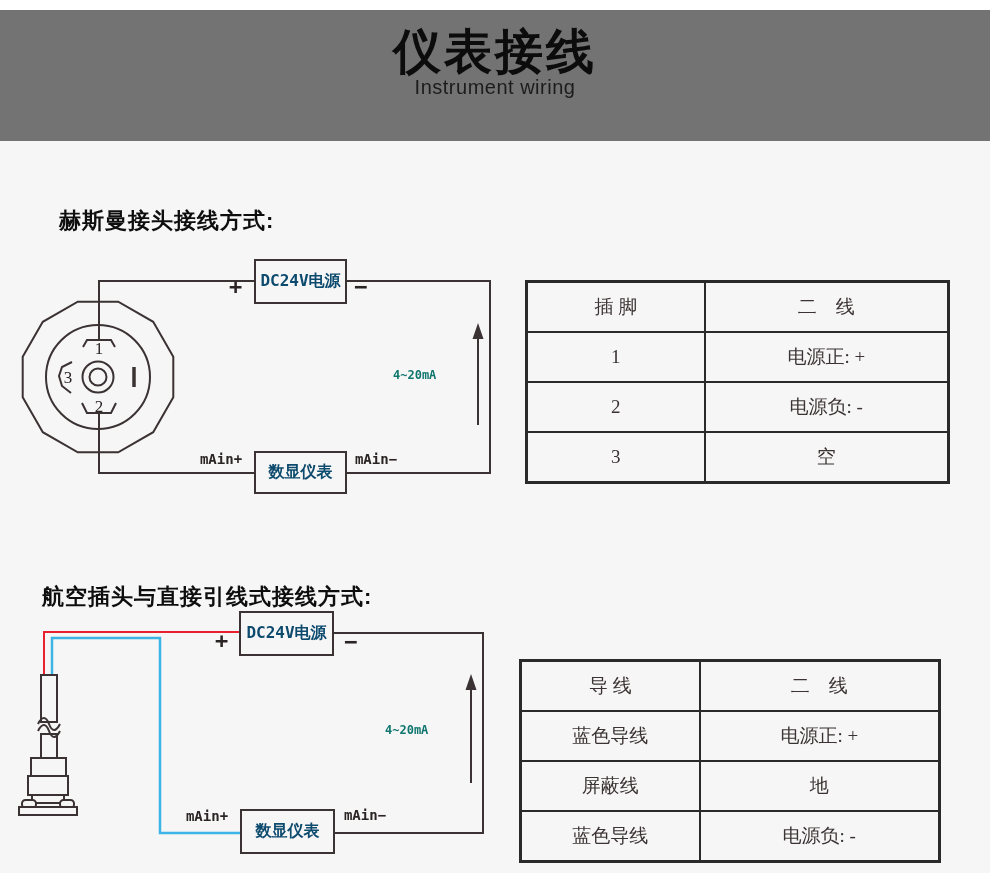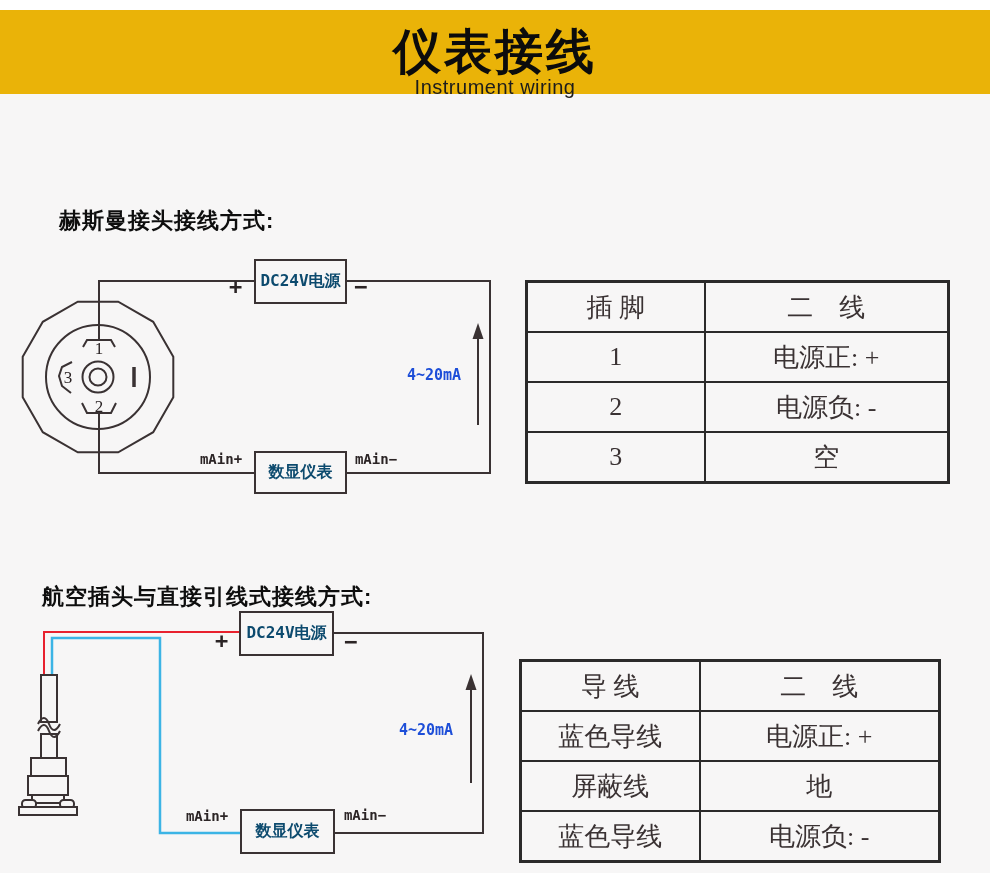--- a/index.html
+++ b/index.html
@@ -1,19 +1,19 @@
 <!DOCTYPE html>
 <html><head>
 <meta charset="utf-8">
 <style>
   html,body{margin:0;padding:0;background:#ffffff;}
   .page{position:relative;width:990px;height:873px;background:#f7f6f6;overflow:hidden;
         font-family:"Liberation Sans",sans-serif;color:#111;}
   .top-strip{position:absolute;left:0;top:0;width:990px;height:10px;background:#ffffff;}
-  .band{position:absolute;left:0;top:10px;width:990px;height:84px;background:#eab308;text-align:center;}
+  .band{position:absolute;left:0;top:10px;width:990px;height:131px;background:#737373;text-align:center;}
   .title{padding-top:17px;font-size:48px;line-height:50px;font-weight:bold;color:#0c0c0c;letter-spacing:3px;}
   .subtitle{font-size:20px;line-height:20px;color:#1c1c1c;letter-spacing:0.5px;}
   .sec-heading{position:absolute;font-size:22px;font-weight:bold;color:#0e0e0e;letter-spacing:1px;margin-top:32px;}
   #sec1{left:59px;top:174px;}
   #sec2{left:42px;top:550px;}
   .diag-svg{position:absolute;left:0;}
   #svg1{top:250px;}
   #svg2{top:600px;}
   .wirebox{position:absolute;border:2px solid #3a3233;background:#f7f6f6;display:flex;align-items:center;justify-content:center;
            font-family:"DejaVu Sans Mono",monospace;font-weight:bold;font-size:16px;color:#0c4a6e;white-space:nowrap;}
@@ -25,26 +25,26 @@
   #plus1{left:229px;top:276px;}
   #minus1{left:354px;top:276px;}
   #plus2{left:215px;top:630px;}
   #minus2{left:344px;top:631px;}
   .mlabel{position:absolute;width:56px;text-align:center;font-family:"DejaVu Sans Mono",monospace;
           font-weight:bold;font-size:14px;line-height:14px;color:#2b2425;}
   #mp1{left:193px;top:452px;}
   #mm1{left:348px;top:452px;}
   #mp2{left:179px;top:809px;}
   #mm2{left:337px;top:808px;}
-  .current{position:absolute;width:82px;text-align:center;font-family:"DejaVu Sans Mono",monospace;
-           font-weight:bold;font-size:15px;line-height:16px;color:#1d4ed8;}
+  .current{position:absolute;width:82px;text-align:left;font-family:"DejaVu Sans Mono",monospace;
+           font-weight:bold;font-size:12px;line-height:16px;color:#0f766e;}
   #cur1{left:393px;top:367px;}
   #cur2{left:385px;top:722px;}
   .wtable{position:absolute;border-collapse:collapse;table-layout:fixed;background:transparent;
-          font-family:"Liberation Serif","DejaVu Serif",serif;font-size:26px;color:#3a3233;border:3px solid #2b2a2a;}
+          font-family:"Liberation Serif","DejaVu Serif",serif;font-size:19px;color:#3a3233;border:3px solid #2b2a2a;}
   .wtable td{border:2px solid #2b2a2a;text-align:center;vertical-align:middle;padding:0;height:48px;}
   #table1{left:525px;top:280px;width:422px;}
   #table2{left:519px;top:627px;width:419px;margin-top:32px;}
 </style>
 </head>
 <body>
 
 <div class="page">
   <div class="top-strip"></div>
 

